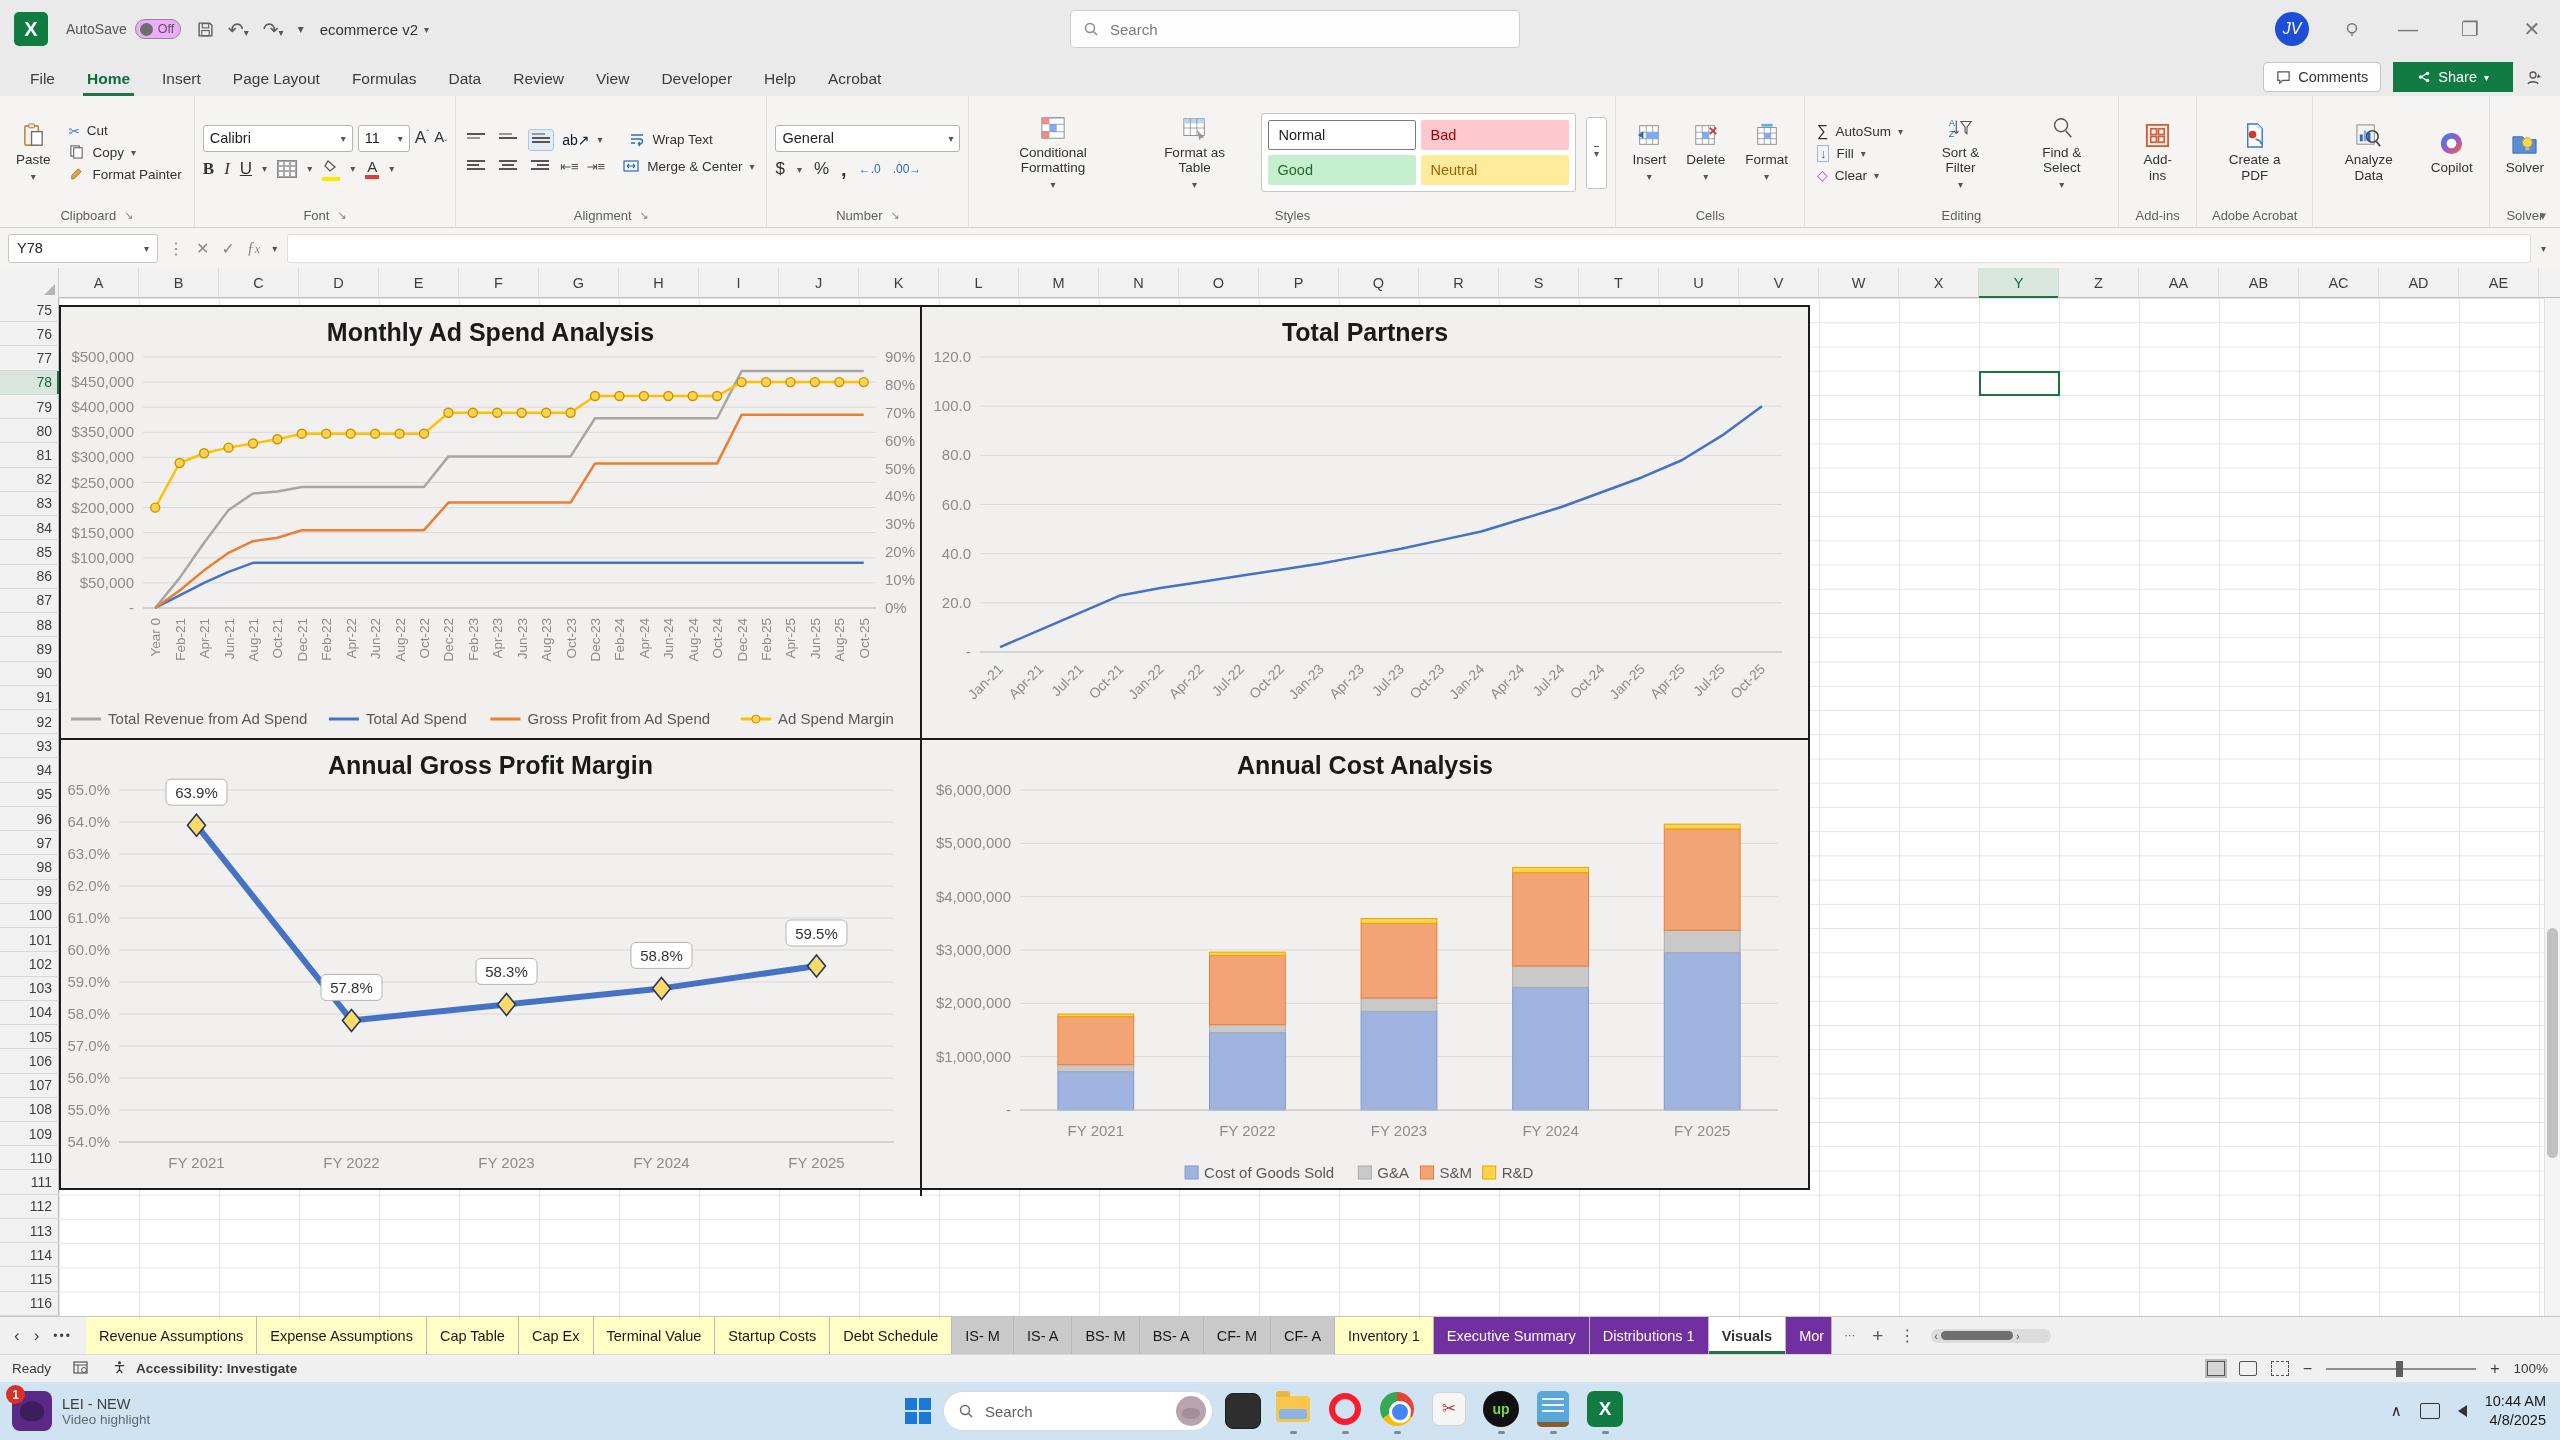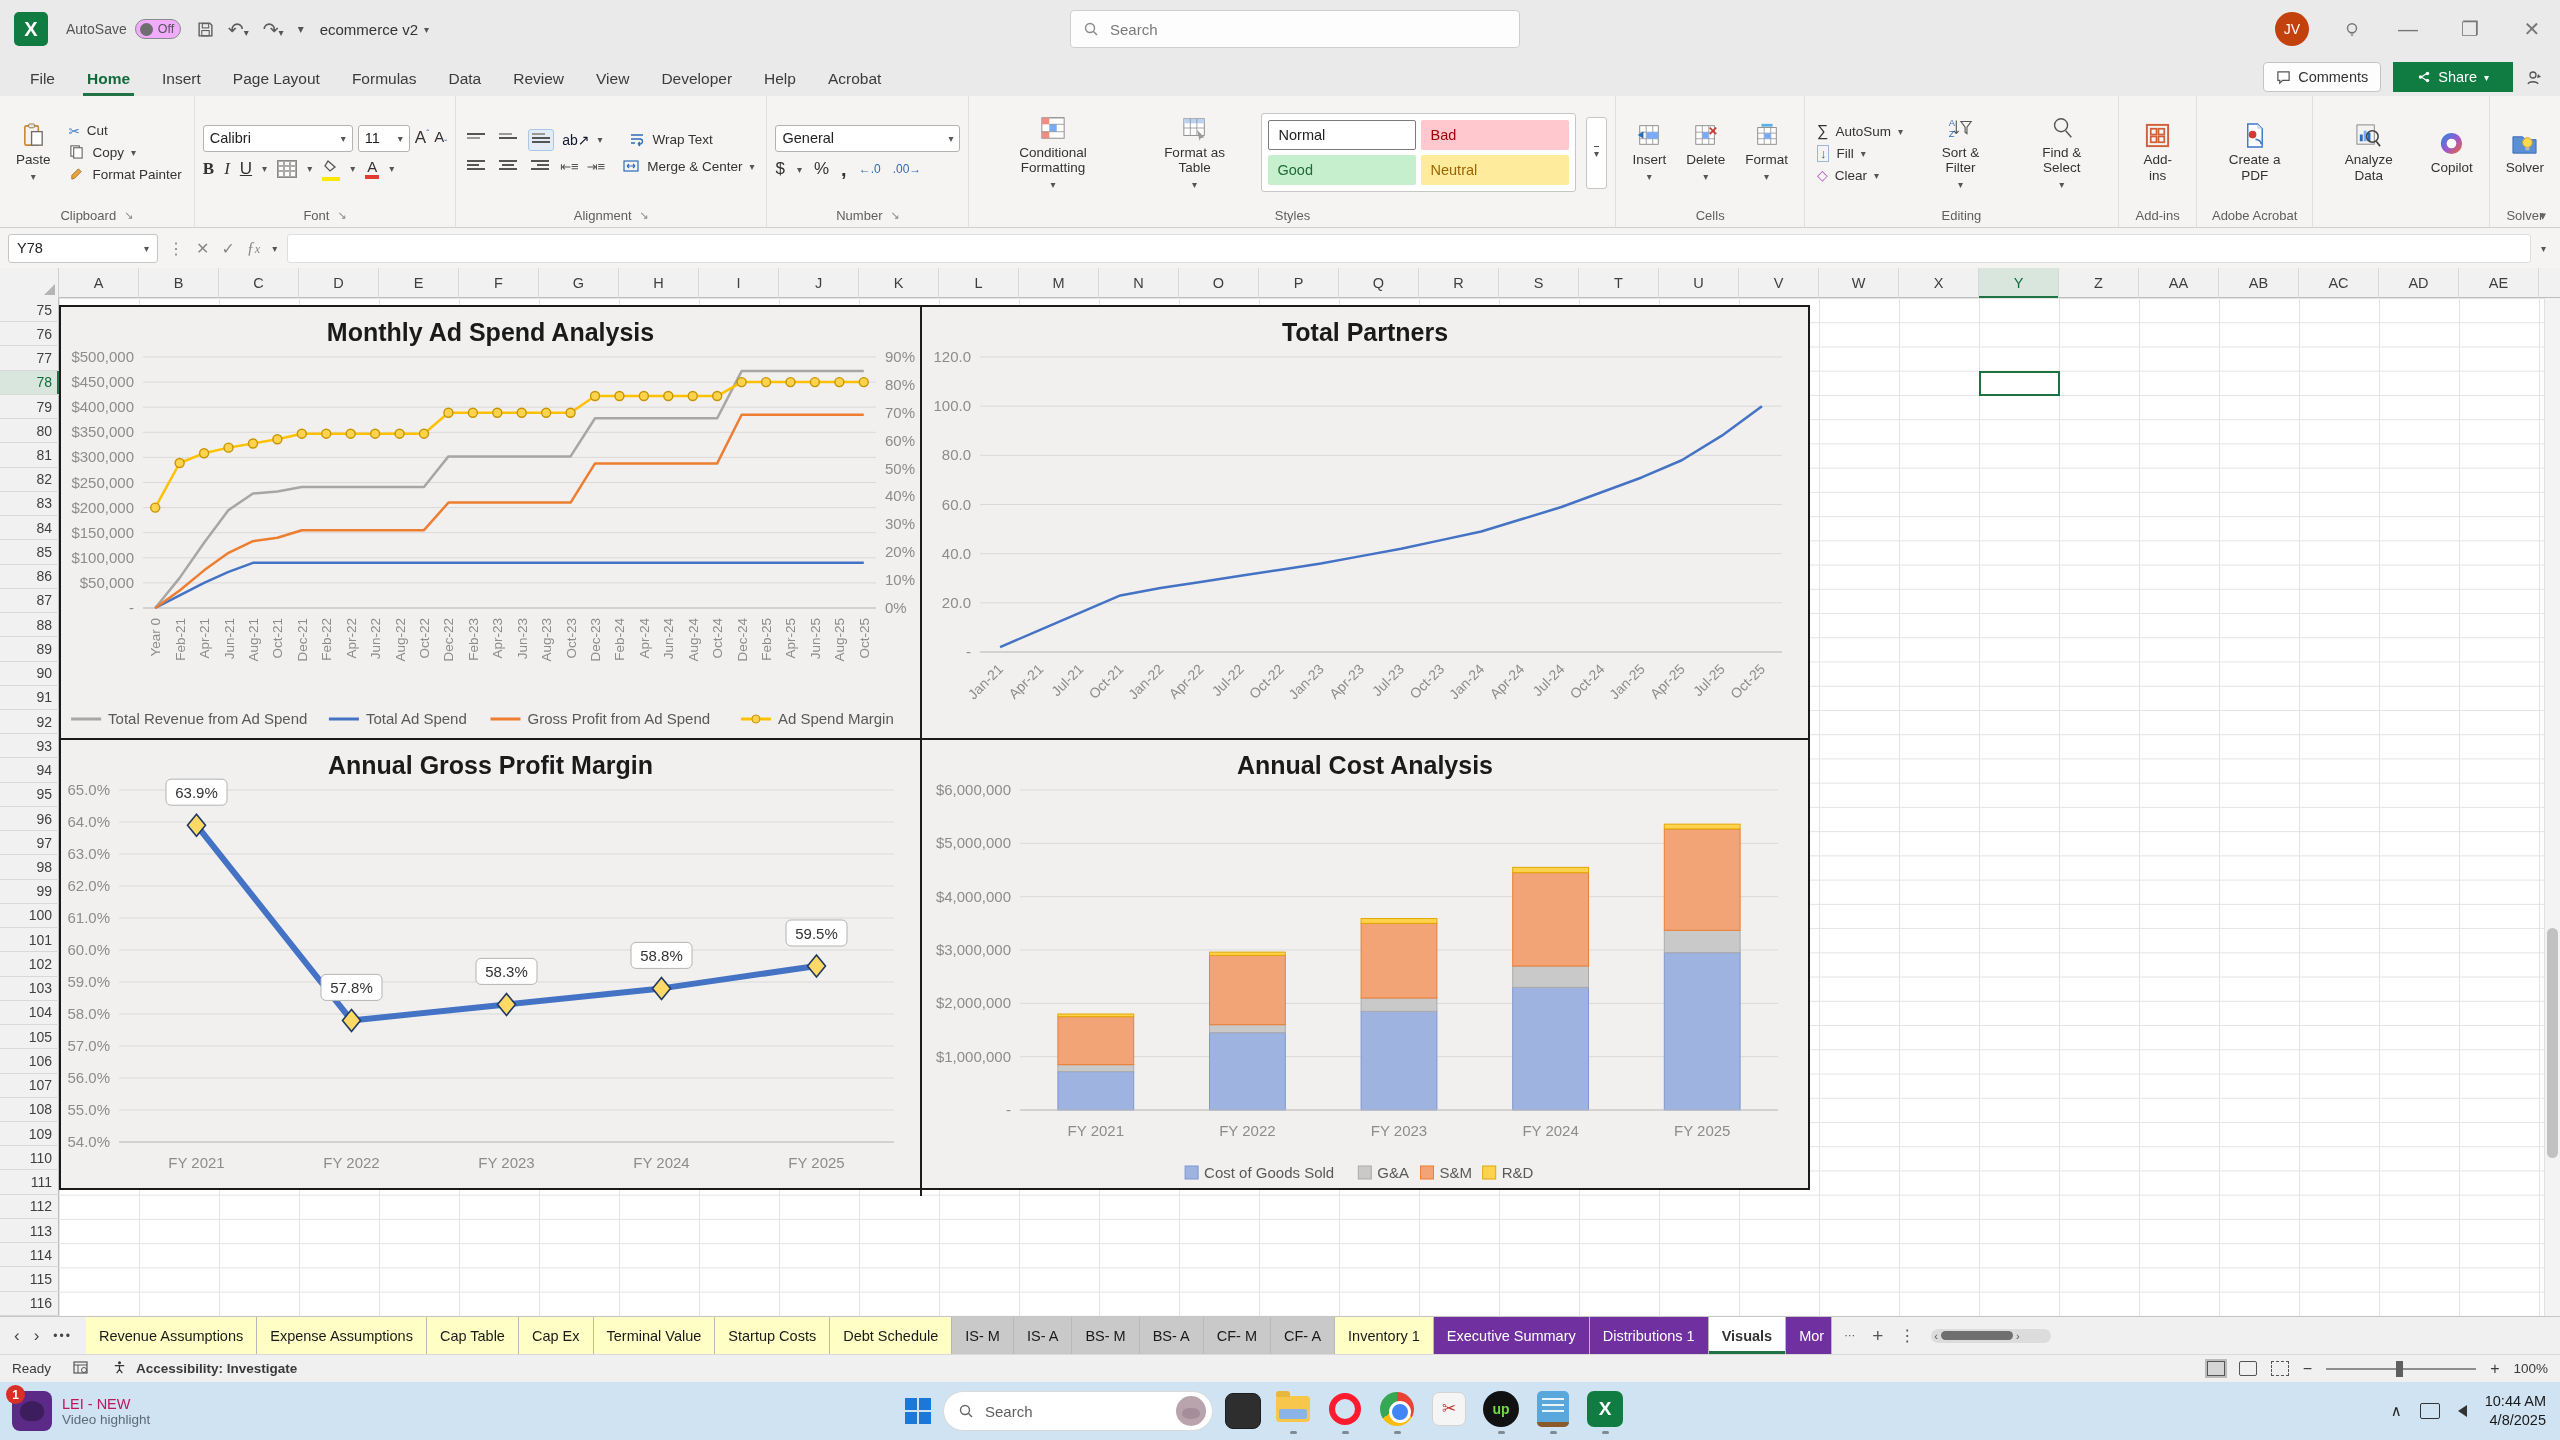--- a/index.html
+++ b/index.html
@@ -10,21 +10,21 @@
   .titlebar { position:absolute; left:0; top:0; width:2560px; height:58px; background:#eaeaea; display:flex; align-items:center; }
   .xl-logo { width:34px; height:34px; margin-left:14px; background:#107c41; border-radius:5px; color:#fff; font-weight:700; font-size:20px; display:flex; align-items:center; justify-content:center; }
   .autosave { display:flex; align-items:center; gap:8px; margin-left:18px; font-size:14px; color:#555; }
   .toggle { width:46px; height:20px; border:1px solid #8a8a8a; border-radius:10px; background:#f0abfc; display:flex; align-items:center; padding:0 4px; gap:5px; font-size:12.5px; color:#555; }
   .knob { width:13px; height:13px; border-radius:50%; background:#6e6e6e; }
   .qat { display:flex; align-items:center; gap:14px; margin-left:16px; color:#5c5c5c; }
   .qat .g { font-size:19px; color:#5c5c5c; }
   .doc-title { margin-left:16px; font-size:15px; color:#333; display:flex; gap:6px; align-items:center; }
   .tb-search { position:absolute; left:1070px; top:10px; width:450px; height:38px; background:#fdfdfd; border:1px solid #d0cecc; border-radius:4px; display:flex; align-items:center; padding:0 12px; gap:10px; color:#7a7a7a; font-size:15px; }
   .tb-right { position:absolute; right:14px; top:0; height:58px; display:flex; align-items:center; gap:34px; }
-  .avatar { width:34px; height:34px; border-radius:50%; background:#c2410c; color:#fff; font-size:14px; display:flex; align-items:center; justify-content:center; }
+  .avatar { width:34px; height:34px; border-radius:50%; background:#1d4ed8; color:#fff; font-size:16px; display:flex; align-items:center; justify-content:center;font-style:italic; }
   .winbtn { color:#777; font-size:20px; width:28px; text-align:center; }
 
   
   .ribtabs { position:absolute; left:0; top:58px; width:2560px; height:38px; background:#eaeaea; display:flex; align-items:flex-end; padding-left:14px; }
   .rtab { font-size:15.5px; color:#3b3b3b; padding:8px 16px; position:relative; }
   .rtab.active { color:#0f6b3c; font-weight:700; }
   .rtab.active::after { content:""; position:absolute; left:12px; right:12px; bottom:0; height:3px; background:#217346; }
   .ribtabs-right { margin-left:auto; display:flex; align-items:center; gap:12px; padding-right:18px; padding-bottom:4px; }
   .comments-btn { display:flex; align-items:center; gap:7px; border:1px solid #c6c4c2; background:#fdfdfd; border-radius:4px; height:30px; padding:0 12px; font-size:14.5px; color:#333; }
   .share-btn { display:flex; align-items:center; gap:7px; background:#107c41; border-radius:0; height:30px; padding:0 24px; font-size:14.5px; color:#fff; }
@@ -105,21 +105,21 @@
   .viewic.active { background:#d5d5d5; outline:2px solid #bbb; }
   .zoomtrack { width:150px; height:2px; background:#8f8f8f; position:relative; }
   .zoomthumb { position:absolute; left:70px; top:-7px; width:7px; height:16px; background:#5f5f5f; }
 
   
   .taskbar { position:absolute; left:0; top:1382px; width:2560px; height:58px; background:#cfe3f3; display:flex; align-items:center; }
   .widget { display:flex; align-items:center; gap:10px; margin-left:12px; }
   .widget-ic { width:40px; height:40px; border-radius:8px; background:#5b2a86; position:relative; }
   .widget-ic::after { content:""; position:absolute; left:8px; top:10px; width:24px; height:20px; background:#3e1d5e; border-radius:50% 50% 40% 40%; }
   .wbadge { position:absolute; left:-6px; top:-6px; width:19px; height:19px; border-radius:50%; background:#d93025; color:#fff; font-size:12px; display:flex; align-items:center; justify-content:center; font-weight:700; }
-  .wtext .l1 { font-size:14.5px; color:#be185d; }
+  .wtext .l1 { font-size:14.5px; color:#404040; }
   .wtext .l2 { font-size:13.5px; color:#5f6a75; }
   .tb-center { position:absolute; left:905px; top:0; height:58px; display:flex; align-items:center; gap:12px; }
   .startbtn { width:26px; height:26px; display:grid; grid-template-columns:12px 12px; grid-template-rows:12px 12px; gap:2px; }
   .startbtn span { background:#1b78d7; }
   .tsearch { width:270px; height:40px; background:#fff; border:1px solid #d9d9d9; border-radius:20px; display:flex; align-items:center; padding:0 6px 0 14px; gap:10px; color:#5f5f5f; font-size:15px; }
   .hippo { margin-left:auto; width:30px; height:30px; border-radius:50%; background:#b9a3ad; position:relative; }
   .hippo::after { content:""; position:absolute; left:6px; top:12px; width:18px; height:11px; border-radius:45%; background:#a58e99; }
   .darktile { width:36px; height:36px; border-radius:8px; background:#2e2e2e; border:1px solid #1d1d1d; }
   .appic { width:40px; height:40px; border-radius:8px; position:relative; display:flex; align-items:center; justify-content:center; }
   .appwrap { display:flex; flex-direction:column; align-items:center; gap:2px; }

